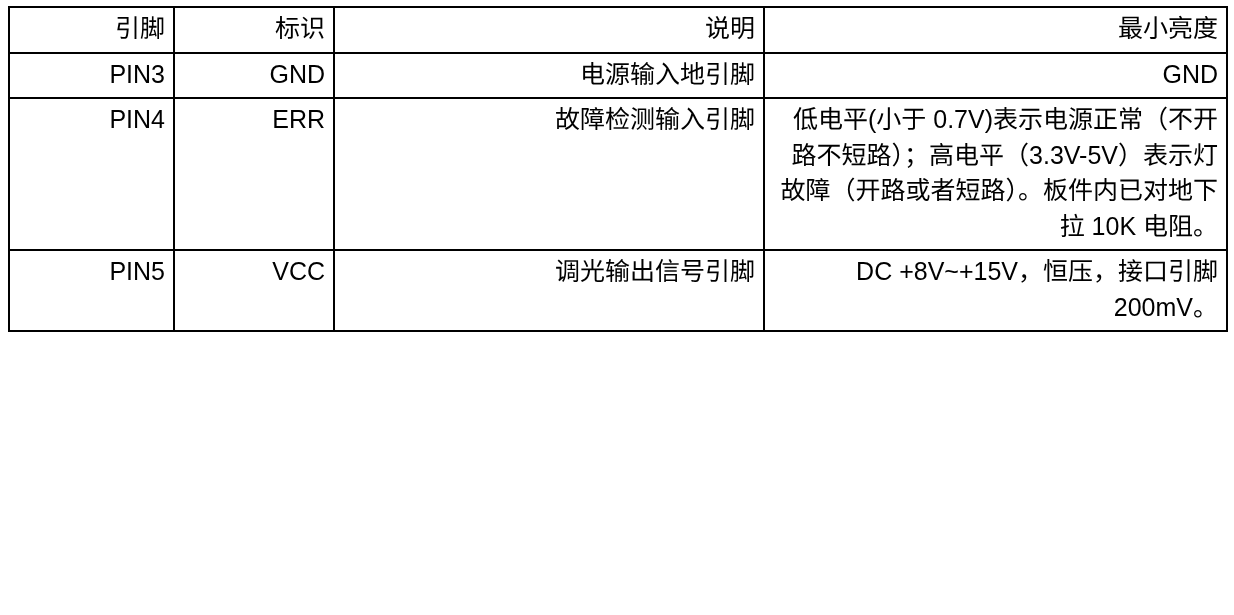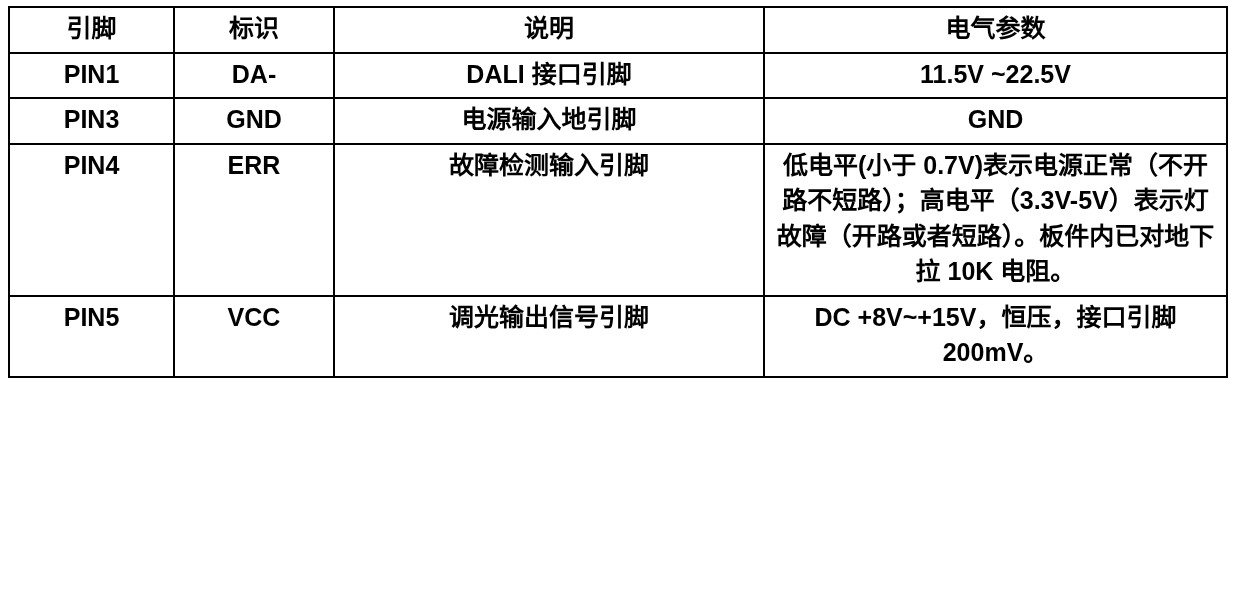--- a/index.html
+++ b/index.html
@@ -32,22 +32,22 @@
   table.pin-table col.c3 { width: 430px; }
   table.pin-table col.c4 { width: 463px; }
 
   table.pin-table td,
   table.pin-table th {
     border: 2px solid #000;
     vertical-align: top;
     padding: 3px 8px 5px 8px;
     font-size: 25px;
     line-height: 1.42;
-    font-weight: bold;
-    text-align: center;
+    font-weight: normal;
+    text-align: right;
   }
   .cell-pin, .cell-id {
     white-space: nowrap;
   }
   .head-row td {
     font-size: 25px;
   }
   .multi {
     text-align: justify;
     text-justify: inter-ideograph;
@@ -62,29 +62,23 @@
       <col class="c1">
         <col class="c2">
         <col class="c3">
         <col class="c4">
     </colgroup>
     <tbody>
       <tr class="head-row">
         <td>引脚</td>
         <td>标识</td>
         <td>说明</td>
-        <td>电气参数</td>
+        <td>最小亮度</td>
       </tr>
 
-      <tr>
-        <td class="cell-pin">PIN1</td>
-        <td class="cell-id">DA-</td>
-        <td>DALI 接口引脚</td>
-        <td>11.5V ~22.5V</td>
-      </tr>
 
 
       <tr>
         <td class="cell-pin">PIN3</td>
         <td class="cell-id">GND</td>
         <td>电源输入地引脚</td>
         <td>GND</td>
       </tr>
 
       <tr>

